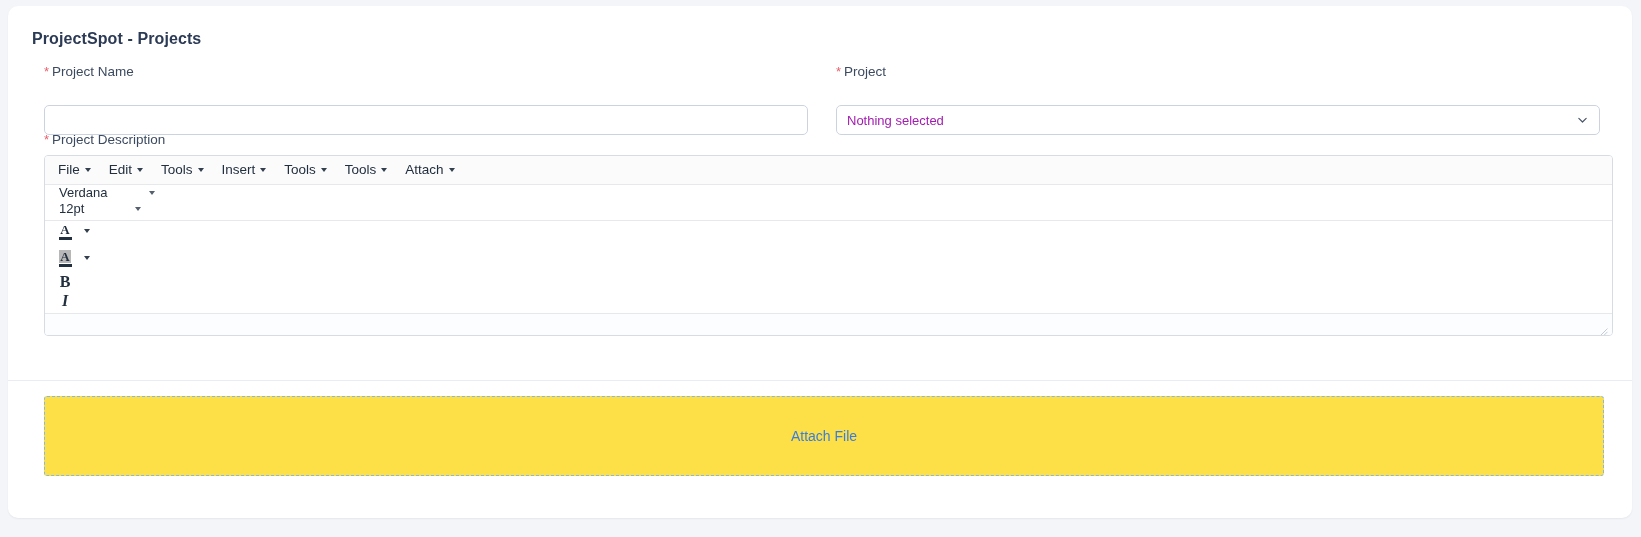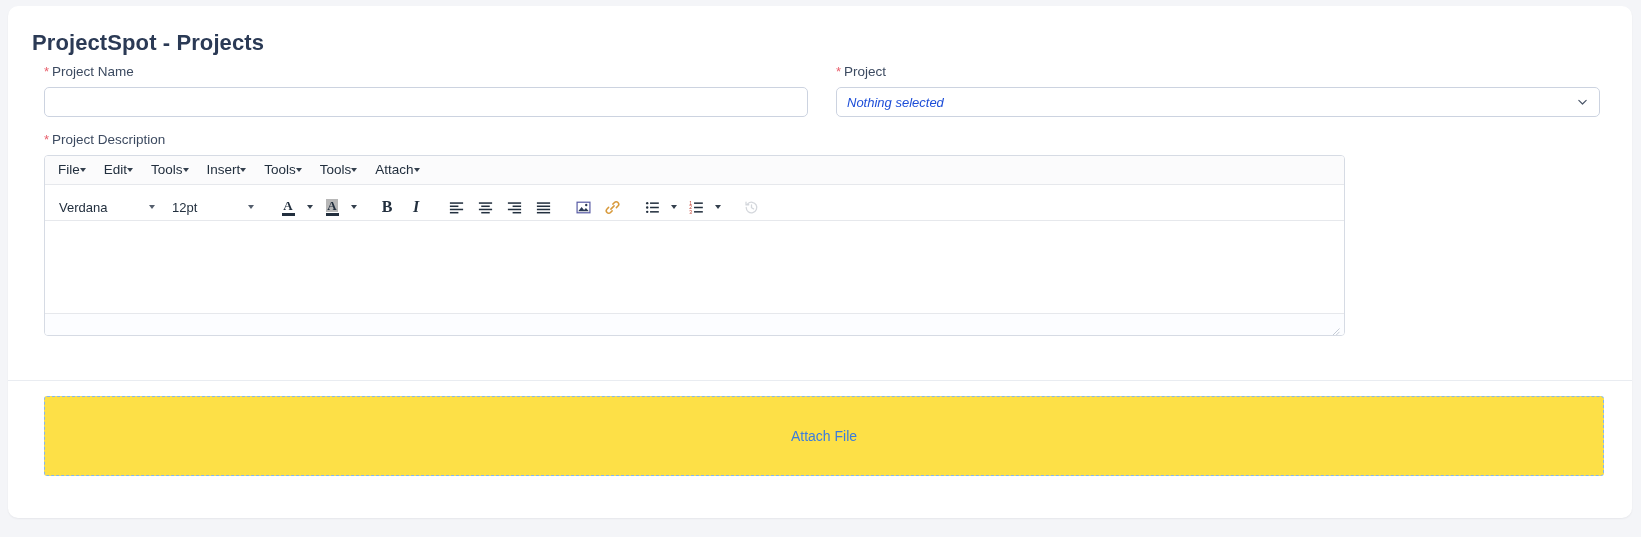--- a/index.html
+++ b/index.html
@@ -15,39 +15,39 @@
     left: 8px; top: 6px;
     width: 1624px; height: 512px;
     background: #ffffff;
     border-radius: 10px;
     box-shadow: 0 1px 2px rgba(16,24,40,.06);
     overflow: hidden;
   }
   .page-title {
     position: absolute;
     left: 24px; top: 24px;
-    font-size: 22px;
+    font-size: 16px;
     font-weight: bold;
     color: #2b3a55;
     letter-spacing: .1px;
   }
 
   
   .form-row {
     position: absolute;
     left: 36px; top: 58px;
     width: 1556px;
     display: flex;
     gap: 28px;
   }
   .field { flex: 1 1 0; min-width: 0; }
   .field-label {
     font-size: 13.5px;
     color: #3c4a60;
-    margin-bottom: 7px;
+    margin-bottom: 25px;
     line-height: 16px;
     white-space: nowrap;
   }
   .req { color: #e8606d; margin-right: 3px; font-size: 13px; }
 
   .text-input {
     width: 100%;
     height: 30px;
     border: 1px solid #ccd3e0;
     border-radius: 5px;
@@ -65,37 +65,36 @@
     border: 1px solid #ccd3e0;
     border-radius: 5px;
     background: #fff;
     display: flex;
     align-items: center;
     padding: 0 10px;
     cursor: pointer;
   }
   .select-placeholder {
     font-size: 13px;
-    color: #1d4ed8;
-    font-style: italic;
+    color: #a21caf;
   }
   .select-caret {
     position: absolute;
     right: 11px; top: 50%;
     transform: translateY(-50%);
     width: 11px; height: 11px;
     display: flex; align-items: center; justify-content: center;
   }
   .select-caret svg { display: block; }
 
   
   .editor-wrap {
     position: absolute;
     left: 36px; top: 126px;
-    width: 1301px;
+    width: 1569px;
   }
   .editor-label {
     font-size: 13.5px;
     color: #3c4a60;
     margin-bottom: 7px;
     line-height: 16px;
   }
   .editor {
     border: 1px solid #d6dbe4;
     border-radius: 4px;
@@ -106,42 +105,44 @@
     display: flex;
     align-items: center;
     height: 29px;
     padding: 0 4px;
     background: #fbfbfc;
     border-bottom: 1px solid #e6e8ec;
   }
   .menu-item {
     display: inline-flex;
     align-items: center;
+    gap: 5px;
     padding: 3px 9px;
     font-size: 13.5px;
     color: #222f3e;
     border-radius: 3px;
     cursor: pointer;
     line-height: 16px;
   }
   .caret {
     width: 0; height: 0;
     border-left: 3.5px solid transparent;
     border-right: 3.5px solid transparent;
     border-top: 4px solid #333f4d;
   }
 
   .toolbar {
     display: flex;
-    align-items: flex-end;
+    align-items: flex-start;
     height: 36px;
     padding: 0 6px;
     background: #fff;
     border-bottom: 1px solid #e6e8ec;
     gap: 1px;
+    flex-direction: column;
   }
   .tb-select {
     display: flex;
     align-items: center;
     justify-content: space-between;
     height: 26px;
     padding: 0 8px;
     font-size: 13px;
     color: #222f3e;
     border-radius: 3px;

